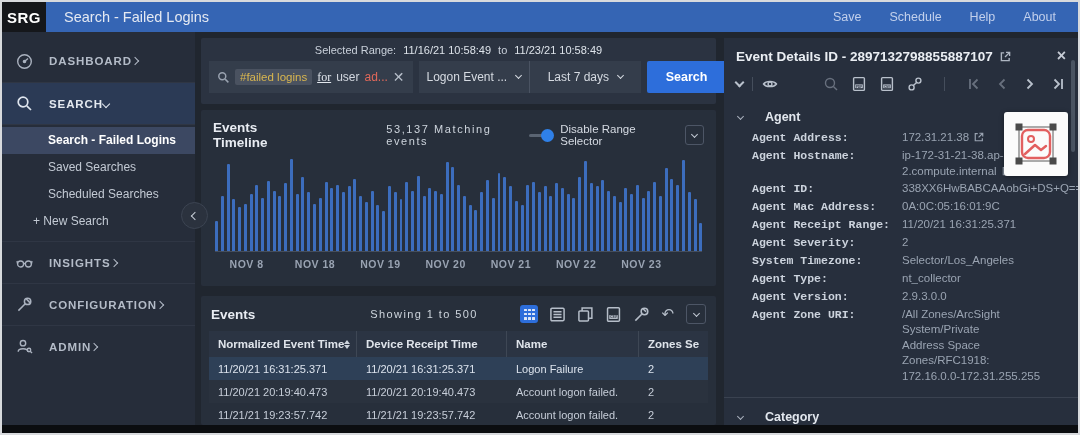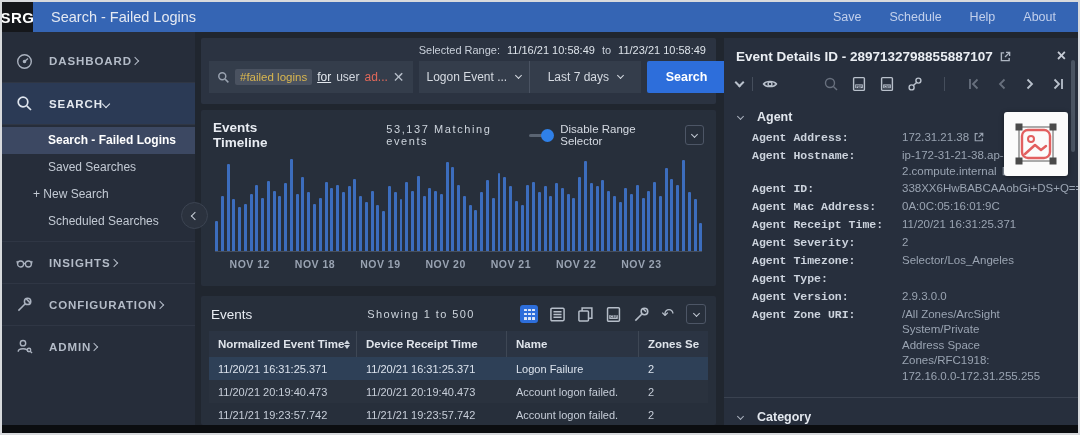--- a/index.html
+++ b/index.html
@@ -7,21 +7,21 @@
               font-family:"Liberation Sans", sans-serif; }
   .screen { position:relative; width:1080px; height:435px; background:#20262f; }
 
   
   .frame-border { position:absolute; inset:0; border:2px solid #d8dadd; pointer-events:none; z-index:40; }
   .bottom-strip { position:absolute; left:2px; right:2px; bottom:2px; height:8px; background:#0b0d10; z-index:30; }
 
   
   .topbar { position:absolute; left:2px; top:2px; right:2px; height:30px; background:#3565b4;
             display:flex; align-items:center; z-index:10; }
-  .logo { width:31px; height:30px; background:#15171b; color:#fff; font-weight:bold; font-size:15px;
+  .logo { width:44px; height:30px; background:#15171b; color:#fff; font-weight:bold; font-size:15px;
           display:flex; align-items:center; justify-content:center; letter-spacing:.5px; }
   .topbar-title { margin-left:18px; font-size:14.5px; color:#e4e9f2; }
   .topbar-menu { margin-left:auto; display:flex; gap:28px; padding-right:22px; font-size:12.5px; color:#c2d0ec; }
   .topbar-menu span { cursor:pointer; }
 
   
   .sidebar { position:absolute; left:2px; top:32px; width:193px; bottom:10px; background:#262d3a; z-index:5; }
   .side-item { height:42px; display:flex; align-items:center; padding:0 14px; color:#b4bcc8; border-top:1px solid #2f3644; cursor:pointer; }
   .side-item:first-child { border-top:none; margin-top:8px; }
   .side-item .s-icon { width:17px; height:17px; flex:0 0 17px; color:#aab2bf; }
@@ -39,27 +39,27 @@
   .collapse-handle { position:absolute; right:-13px; top:170px; width:27px; height:27px; border-radius:50%;
                      background:#2b323e; border:1px solid #3c4452; display:flex; align-items:center; justify-content:center;
                      color:#c9cfd8; z-index:12; cursor:pointer; }
 
   
   .main { position:absolute; left:195px; top:32px; width:527px; bottom:10px; background:#20262f; }
   .panel { position:absolute; left:6px; width:515px; border-radius:2px; }
 
   
   .search-panel { top:6px; height:66px; background:#2b3341; }
-  .range-row { display:flex; justify-content:flex-end; align-items:center; gap:7px; padding:6px 10px 5px; font-size:11px; color:#c9d0da; }
+  .range-row { display:flex; justify-content:center; align-items:center; gap:7px; padding:6px 10px 5px; font-size:11px; color:#c9d0da; }
   .range-row .rv { color:#dde3ea; }
   .search-row { display:flex; gap:6px; padding:0 8px; align-items:center; }
   .search-input { flex:0 0 186px; height:32px; background:#343d4b; display:flex; align-items:center; padding:0 8px; gap:5px; cursor:text; }
   .mag-icon { width:13px; height:13px; color:#9aa3b0; flex:0 0 13px; }
   .chip { background:#4a5260; color:#d9b64f; padding:2px 5px; font-size:11.5px; border-radius:2px; white-space:nowrap; }
-  .tok-for { color:#e3e8ee; text-decoration:underline; font-size:12px; }
+  .tok-for { color:#e3e8ee; text-decoration:underline; font-size:12px;font-family:Liberation Serif, serif; }
   .tok-user { color:#d3d8e0; font-size:12px; }
   .tok-trunc { color:#e0685a; font-size:12px; }
   .clear-x { margin-left:auto; color:#b6bec9; font-size:14px; cursor:pointer; }
   .dropdown-group { flex:0 0 222px; height:32px; background:#343d4b; display:flex; align-items:stretch; font-size:12px; color:#d6dbe2; }
   .dd { flex:1; display:flex; align-items:center; justify-content:center; gap:9px; cursor:pointer; white-space:nowrap; }
   .dd + .dd { border-left:1px solid #4a5362; }
   .dd .chevron { width:5px; height:5px; margin-top:-3px; }
   .search-btn { flex:0 0 80px; height:32px; background:#2d6edb; color:#fff; font-size:12.5px; font-weight:bold;
                 display:flex; align-items:center; justify-content:center; border-radius:2px; border:none; cursor:pointer; }
 
@@ -76,21 +76,21 @@
   .chev-box .chevron { width:5px; height:5px; margin-top:-2px; }
   .chart { position:absolute; left:14px; right:14px; top:46px; height:96px; border-bottom:1px solid #454e5c;
            display:flex; align-items:flex-end; gap:2.8px; }
   .bar { width:3.2px; background:#3c6dbd; border-radius:1px 1px 0 0; }
   .axis { position:absolute; left:14px; right:14px; top:148px; height:16px; }
   .axis span { position:absolute; font-size:10.5px; font-weight:bold; color:#99a3b2; letter-spacing:.5px; white-space:nowrap; }
 
   
   .events-panel { top:264px; height:129px; background:#272f3b; overflow:hidden; }
   .ev-header { display:flex; align-items:center; padding:8px 10px 7px; }
-  .ev-title { font-size:13.5px; font-weight:normal; color:#e8ecf2; }
+  .ev-title { font-size:13.5px; font-weight:bold; color:#e8ecf2; }
   .ev-showing { margin-left:115px; font-size:11px; letter-spacing:1.4px; color:#ced5dd; }
   .ev-icons { margin-left:auto; display:flex; gap:11px; align-items:center; color:#b6bec9; }
   .ev-icons .t-icon { width:17px; height:17px; cursor:pointer; }
   .t-icon.dim { color:#68707e; }
   .grid-active { width:18px; height:18px; background:#2d6edb; border-radius:3px; display:grid;
                  grid-template-columns:repeat(3,1fr); gap:1.5px; padding:3.5px; cursor:pointer; }
   .grid-active i { background:#dce7f8; border-radius:.5px; }
   .undo-glyph { font-size:15px; line-height:15px; color:#b6bec9; cursor:pointer; font-family:"DejaVu Sans", sans-serif; }
   .table-header { display:flex; height:26px; background:#2b3443; margin:0 8px; font-size:11.5px; font-weight:bold; color:#dfe4eb; }
   .th, .td { display:flex; align-items:center; padding:0 9px; overflow:hidden; white-space:nowrap; }
@@ -111,21 +111,21 @@
   .ext-link { width:11px; height:11px; color:#aeb6c2; margin-left:7px; flex:0 0 11px; cursor:pointer; }
   .close-x { margin-left:auto; color:#c6ccd5; font-size:16px; line-height:16px; cursor:pointer; }
   .det-toolbar { display:flex; align-items:center; padding:8px 12px 8px; color:#b9c1cc; }
   .det-toolbar .t-icon { width:16px; height:16px; cursor:pointer; }
   .tb-sep { width:1px; height:14px; background:#454e5c; margin:0 9px; }
   .tb-right { margin-left:auto; display:flex; align-items:center; gap:12px; }
   .det-scroll { position:absolute; right:3px; top:22px; width:4px; height:92px; background:#4a5462; border-radius:2px; z-index:8; }
   .det-body { padding:2px 0 0; }
   .section { padding:5px 14px 7px; }
   .section + .section { border-top:1px solid #3a4250; margin-top:5px; padding-top:9px; }
-  .sec-head { display:flex; align-items:center; gap:14px; font-size:12.5px; font-weight:bold; color:#e2e7ee; padding:3px 0 5px; cursor:pointer; }
+  .sec-head { display:flex; align-items:center; gap:22px; font-size:12.5px; font-weight:bold; color:#e2e7ee; padding:3px 0 5px; cursor:pointer; }
   .sec-head .chevron { width:5px; height:5px; margin-top:-2px; color:#aab2bf; }
   .field { display:flex; padding:1.2px 0 1.2px 14px; font-size:11.5px; line-height:15.5px; }
   .f-label { width:150px; flex:0 0 150px; font-weight:bold; color:#ccd3dd;font-family:Liberation Mono, monospace; }
   .f-value { color:#9aa4b2; flex:1; }
   .f-value .ext-link { width:10px; height:10px; margin-left:5px; vertical-align:-1px; display:inline-block; }
 
   
   .img-ph { position:absolute; left:1004px; top:112px; width:64px; height:64px; background:#fbfbfb; border-radius:3px;
             box-shadow:0 1px 5px rgba(0,0,0,.45); display:flex; align-items:center; justify-content:center; z-index:20; }
 
@@ -166,22 +166,22 @@
               <circle cx="7" cy="7" r="4.8"></circle>
               <path d="M10.8 10.8 L15 15"></path>
             </svg>
           </span>
           <span class="lbl">SEARCH</span>
           <span class="chevron chev-d"></span>
         </div>
         <div class="sub-list">
           <div class="sub-item active">Search - Failed Logins</div>
           <div class="sub-item">Saved Searches</div>
+          <div class="sub-item">Scheduled Searches</div>
           <div class="sub-item new-item">+ New Search</div>
-          <div class="sub-item">Scheduled Searches</div>
         </div>
         <div class="side-item">
           <span class="s-icon">
             <svg viewBox="0 0 17 17" fill="none" stroke="currentColor" stroke-width="1.3">
               <circle cx="4.6" cy="10" r="3"></circle>
               <circle cx="12.4" cy="10" r="3"></circle>
               <path d="M7.6 10 Q8.5 8.8 9.4 10 M1.6 10 L1 7 M15.4 10 L16 7"></path>
             </svg>
           </span>
           <span class="lbl">INSIGHTS</span>
@@ -346,21 +346,21 @@
           <div class="bar" style="height: 58%; background: rgb(60, 109, 189);"></div>
           <div class="bar" style="height: 87%; background: rgb(60, 109, 189);"></div>
           <div class="bar" style="height: 76%; background: rgb(60, 109, 189);"></div>
           <div class="bar" style="height: 70%; background: rgb(60, 109, 189);"></div>
           <div class="bar" style="height: 96%; background: rgb(60, 109, 189);"></div>
           <div class="bar" style="height: 62%; background: rgb(60, 109, 189);"></div>
           <div class="bar" style="height: 55%; background: rgb(60, 109, 189);"></div>
           <div class="bar" style="height: 30%; background: rgb(60, 109, 189);"></div>
         </div>
       <div class="axis" id="tl-axis">
-          <span style="left: 3%;">NOV 12</span>
+          <span style="left: 3%;">NOV 8</span>
           <span style="left: 16.4%;">NOV 18</span>
           <span style="left: 29.8%;">NOV 19</span>
           <span style="left: 43.2%;">NOV 20</span>
           <span style="left: 56.6%;">NOV 21</span>
           <span style="left: 70%;">NOV 22</span>
           <span style="left: 83.4%;">NOV 23</span>
         </div>
     </div>
 
     <div class="panel events-panel">
@@ -529,39 +529,42 @@
               <div>338XX6HwBABCAAobGi+DS+Q==</div>
             </div>
           </div>
           <div class="field">
             <div class="f-label">Agent Mac Address:</div>
             <div class="f-value">
               <div>0A:0C:05:16:01:9C</div>
             </div>
           </div>
           <div class="field">
-            <div class="f-label">Agent Receipt Time:</div>
+            <div class="f-label">Agent Receipt Range:</div>
             <div class="f-value">
               <div>11/20/21 16:31:25.371</div>
             </div>
           </div>
           <div class="field">
             <div class="f-label">Agent Severity:</div>
             <div class="f-value">
               <div>2</div>
             </div>
           </div>
           <div class="field">
-            <div class="f-label">Agent Timezone:</div>
+            <div class="f-label">System Timezone:</div>
             <div class="f-value">
               <div>Selector/Los_Angeles</div>
             </div>
           </div>
           <div class="field">
             <div class="f-label">Agent Type:</div>
+            <div class="f-value">
+              <div>nt_collector</div>
+            </div>
           </div>
           <div class="field">
             <div class="f-label">Agent Version:</div>
             <div class="f-value">
               <div>2.9.3.0.0</div>
             </div>
           </div>
           <div class="field">
             <div class="f-label">Agent Zone URI:</div>
             <div class="f-value">

